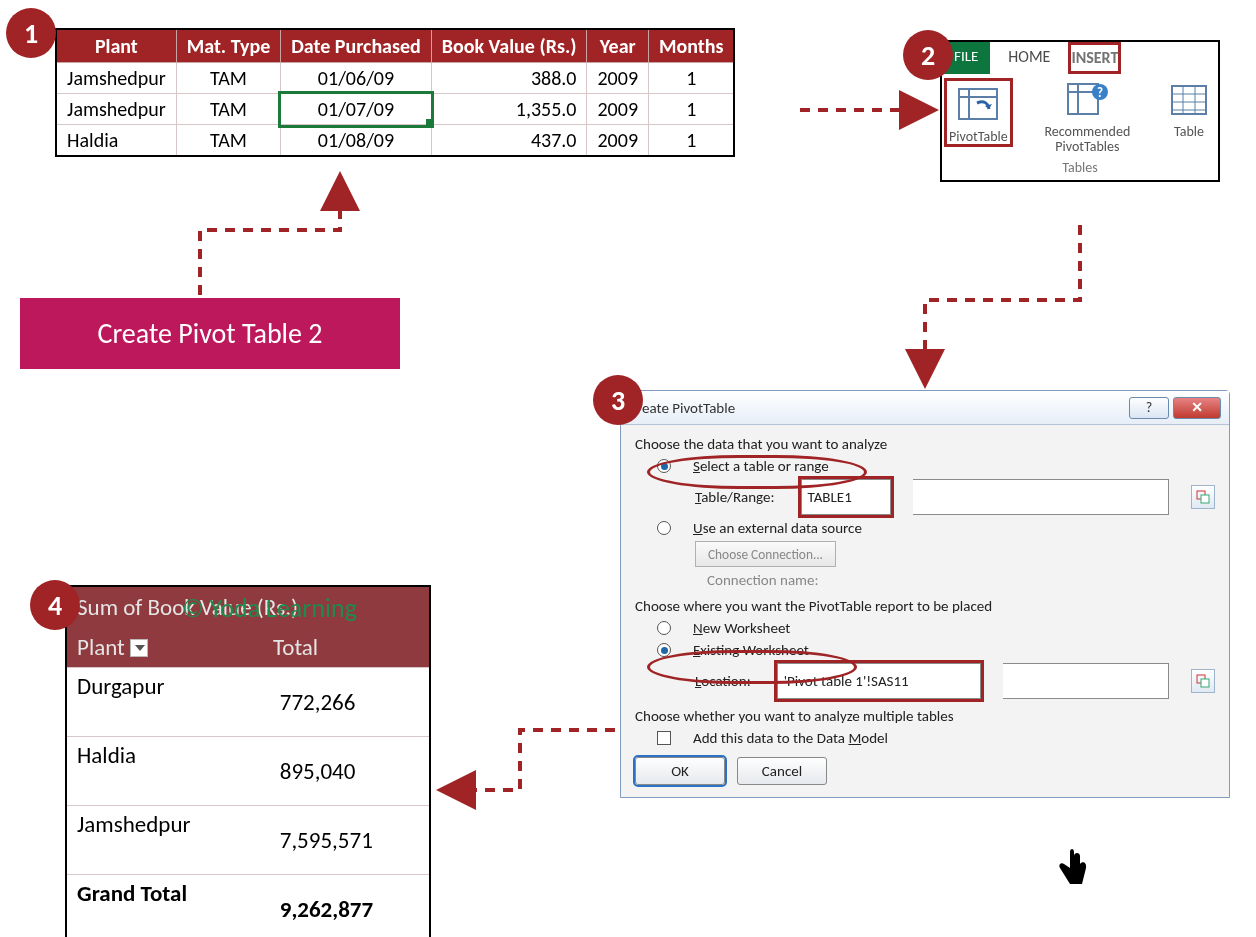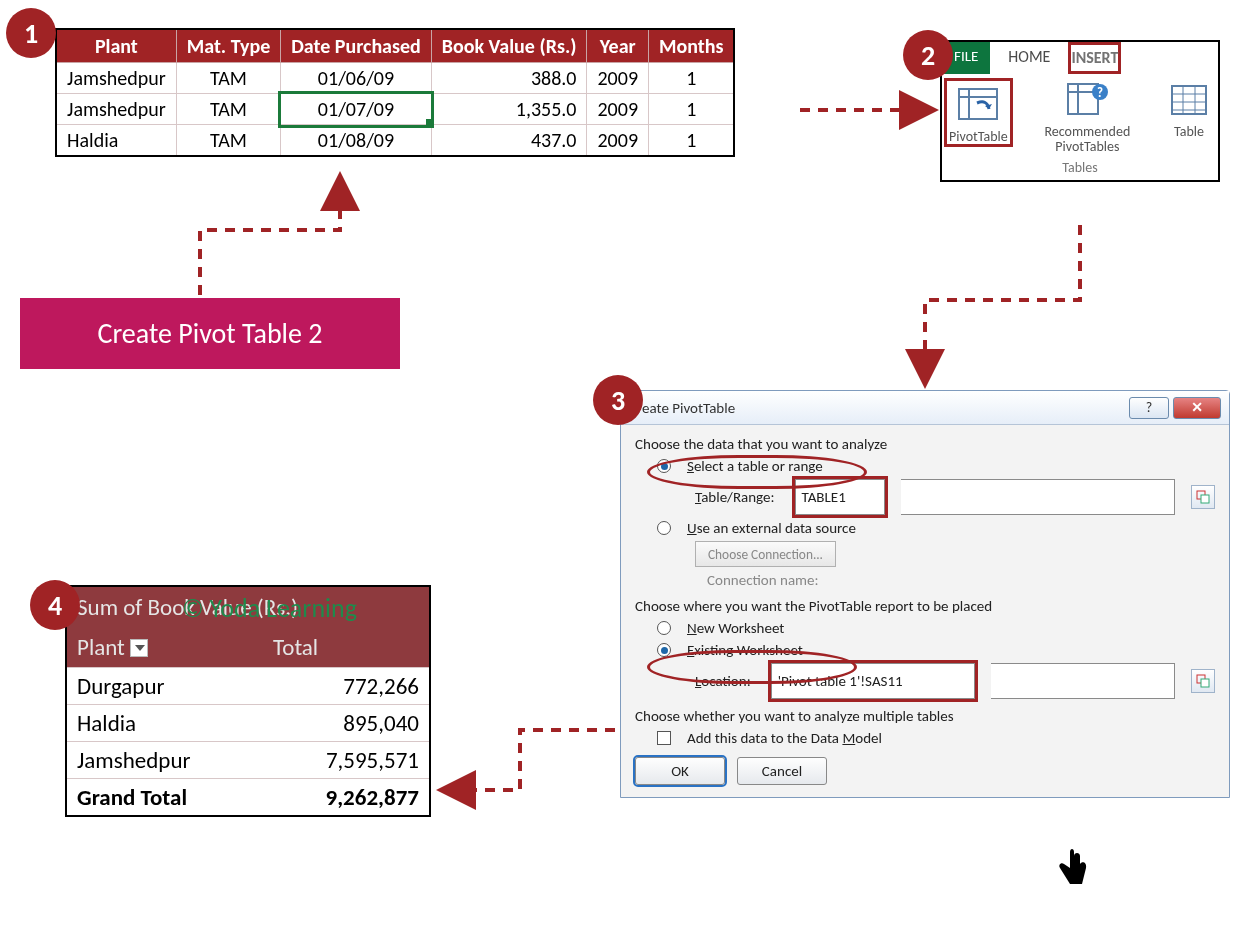--- a/index.html
+++ b/index.html
@@ -29,42 +29,42 @@
   
   .cap{position:absolute;top:298px;left:20px;background:#be185d;color:#fff;font-size:28px;padding:18px 30px;width:380px;text-align:center}
 
   
   .dlg{position:absolute;top:390px;left:620px;width:610px;background:#f3f3f3;border:1px solid #7f9bbd;border-radius:4px 4px 0 0;z-index:5}
   .dlgTitle{height:34px;background:linear-gradient(#fff,#e6eef8);border-bottom:1px solid #b5c4d7;display:flex;align-items:center;font-size:15px;color:#333;padding:0 8px}
   .dlgTitle .sp{flex:1}
   .helpBtn,.closeBtn{width:40px;height:22px;border:1px solid #6b8bad;border-radius:3px;margin-left:4px;display:flex;align-items:center;justify-content:center;font-size:14px;color:#333;background:linear-gradient(#fefefe,#dbe6f3)}
   .closeBtn{background:linear-gradient(#e68383,#c03a2f);color:#fff;width:48px;font-weight:700}
   .dlgBody{padding:10px 14px 12px;font-size:15px;color:#222}
-  .row{margin:4px 0;display:flex;align-items:center;gap:16px}
+  .row{margin:4px 0;display:flex;align-items:center;gap:22px}
   .indent{padding-left:22px}.indent2{padding-left:60px}
   .radio{width:14px;height:14px;border:1px solid #555;border-radius:50%;background:#fff;display:inline-flex;align-items:center;justify-content:center}
   .radio.on::after{content:"";width:7px;height:7px;border-radius:50%;background:#1f67a8}
   .chk{width:14px;height:14px;border:1px solid #555;background:#fff;display:inline-block}
   .inp{background:#fff;border:1px solid #8a8a8a;height:36px;display:flex;align-items:center;font-size:15px}
   .inpHL{outline:3px solid #a02325}
   .rangeBtn{width:24px;height:24px;background:linear-gradient(#fff,#e0e8f2);border:1px solid #9fb3ca;display:flex;align-items:center;justify-content:center}
   .txt{flex:1;padding:0 6px}
   .discBtn{height:26px;padding:0 12px;background:linear-gradient(#fafafa,#e7e7e7);border:1px solid #b0b0b0;color:#888}
   .connName{color:#888;margin-left:72px}
   .dlgFoot{display:flex;justify-content:flex-start;gap:12px;margin-top:10px}
   .btn{width:90px;height:28px;border:1px solid #888;border-radius:3px;background:linear-gradient(#fefefe,#e6e9ed);font-size:15px;display:flex;align-items:center;justify-content:center}
   .btnDef{outline:2px solid #2a72c4}
   .oval{border:3px solid #a02325;border-radius:50%/60%;position:absolute;z-index:10}
 
   
   .pv{position:absolute;top:585px;left:65px;width:366px;border:2px solid #000;font-size:23px;background:#fff;z-index:5}
   .pvh{background:#8e3a3e;color:#e5e5e5;padding:6px 10px}
   .pvr{display:flex;border-top:1px solid #d8c7c8}
   .pvr div:first-child{width:56%;padding:4px 10px}
-  .pvr div:last-child{width:44%;padding:4px 10px;text-align:right}
+  .pvr div:last-child{width:44%;padding:20px 10px;text-align:left}
   .pvft{font-weight:700}
   .ddicon{display:inline-block;width:18px;height:18px;border:1px solid #bbb;background:#fff;position:relative;top:2px}
   .ddicon::after{content:"";position:absolute;top:5px;left:4px;border-left:5px solid transparent;border-right:5px solid transparent;border-top:6px solid #555}
 
   .wm{position:absolute;color:#1f8a4c;font-size:26px;z-index:15}
 
   
   svg.arrows{position:absolute;top:0;left:0;z-index:3;pointer-events:none}
   .dash{stroke:#a02325;stroke-width:4;stroke-dasharray:10 8;fill:none}
   .ahead{fill:#a02325}

